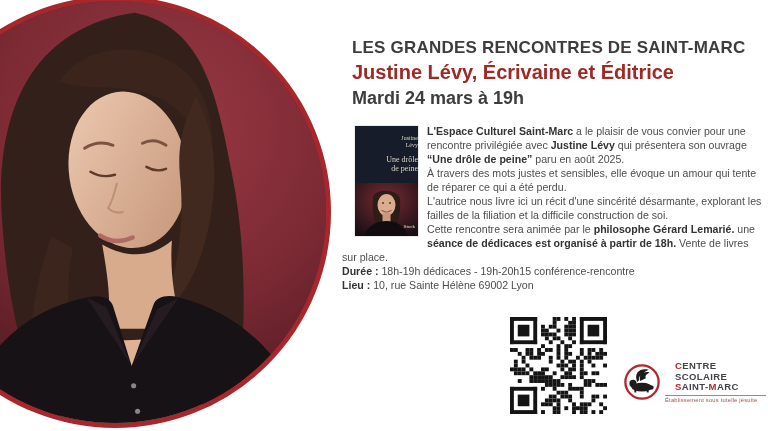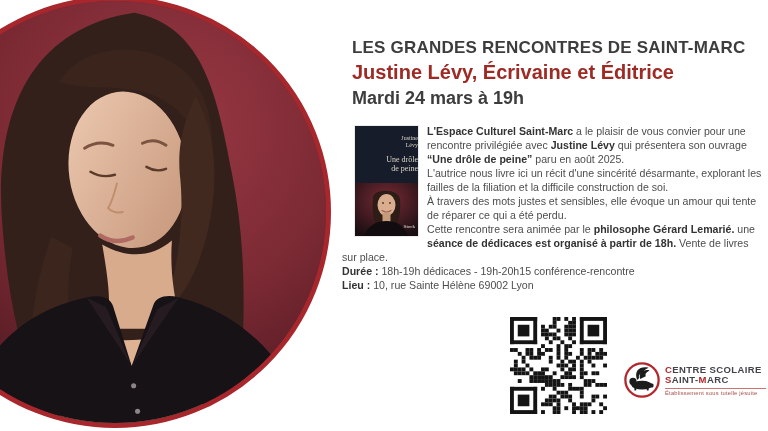--- a/index.html
+++ b/index.html
@@ -36,21 +36,21 @@
   .cover-photo svg{display:block;width:63px;height:53px;}
   .cover-publisher{position:absolute;right:3px;bottom:2px;font-size:5px;
     color:#e8e4da;font-family:"Liberation Serif",serif;}
   
   .qr{position:absolute;left:510px;top:317px;width:97px;height:97px;background:#ffffff;}
   .qr svg{display:block;width:100%;height:100%;}
   
   .logo{position:absolute;left:623px;top:361px;width:143px;display:flex;align-items:center;}
   .logo-emblem{width:38px;height:38px;flex:0 0 38px;}
   .logo-text{margin-left:4px;flex:1;}
-  .logo-line{font-size:9.5px;line-height:10.5px;font-weight:700;color:#43434a;letter-spacing:.4px;}
+  .logo-line{font-size:9.5px;line-height:10.5px;font-weight:700;color:#43434a;letter-spacing:.4px;margin-left:10px;}
   .logo-line .red{color:#b3262c;}
   .logo-rule{border-top:1px solid rgba(179,38,44,.65);margin:2px 0 1px;}
   .logo-tagline{font-size:5.8px;color:#a6504a;letter-spacing:.2px;white-space:nowrap;}
 </style>
 </head>
 <body>
 
 <div id="flyer">
 
   <div class="photo-wrap">
@@ -134,22 +134,22 @@
             <circle cx="35" cy="20" r="0.9" fill="#4a2f22"></circle>
             <path d="M 27 27.5 q 4.5 3 9 0" stroke="#9c5f55" stroke-width="1.2" fill="none" stroke-linecap="round"></path>
             <rect x="27.5" y="30" width="8" height="9" fill="#c89a7c"></rect>
             <path d="M 9 53 C 13 42 22 38 31.5 38 C 41 38 49 42 53 53 Z" fill="#120c10"></path>
           </svg>
           <span class="cover-publisher">Stock</span>
         </div>
       </div>
 
       <p><b>L'Espace Culturel Saint-Marc</b><span> a le plaisir de vous convier pour une rencontre privilégiée avec </span><b>Justine Lévy</b><span> qui présentera son ouvrage </span><b>“Une drôle de peine”</b><span> paru en août 2025.</span></p>
+      <p>À travers des mots justes et sensibles, elle évoque un amour qui tente de réparer ce qui a été perdu.</p>
       <p>L'autrice nous livre ici un récit d'une sincérité désarmante, explorant les failles de la filiation et la difficile construction de soi.</p>
-      <p>À travers des mots justes et sensibles, elle évoque un amour qui tente de réparer ce qui a été perdu.</p>
       <p><span>Cette rencontre sera animée par le </span><b>philosophe Gérard Lemarié.</b><span> une </span><b>séance de dédicaces est organisé à partir de 18h.</b><span> Vente de livres sur place.</span></p>
       <p><b>Durée :</b><span> 18h-19h dédicaces - 19h-20h15 conférence-rencontre</span></p>
       <p><b>Lieu :</b><span> 10, rue Sainte Hélène 69002 Lyon</span></p>
     </div>
   </div>
 
   <div class="qr">
     <svg id="qr-svg" viewBox="0 0 96 96" aria-hidden="true">
         <rect x="0" y="0" width="26.88" height="3.84" fill="#141414"></rect>
         <rect x="0" y="23.04" width="26.88" height="3.84" fill="#141414"></rect>

